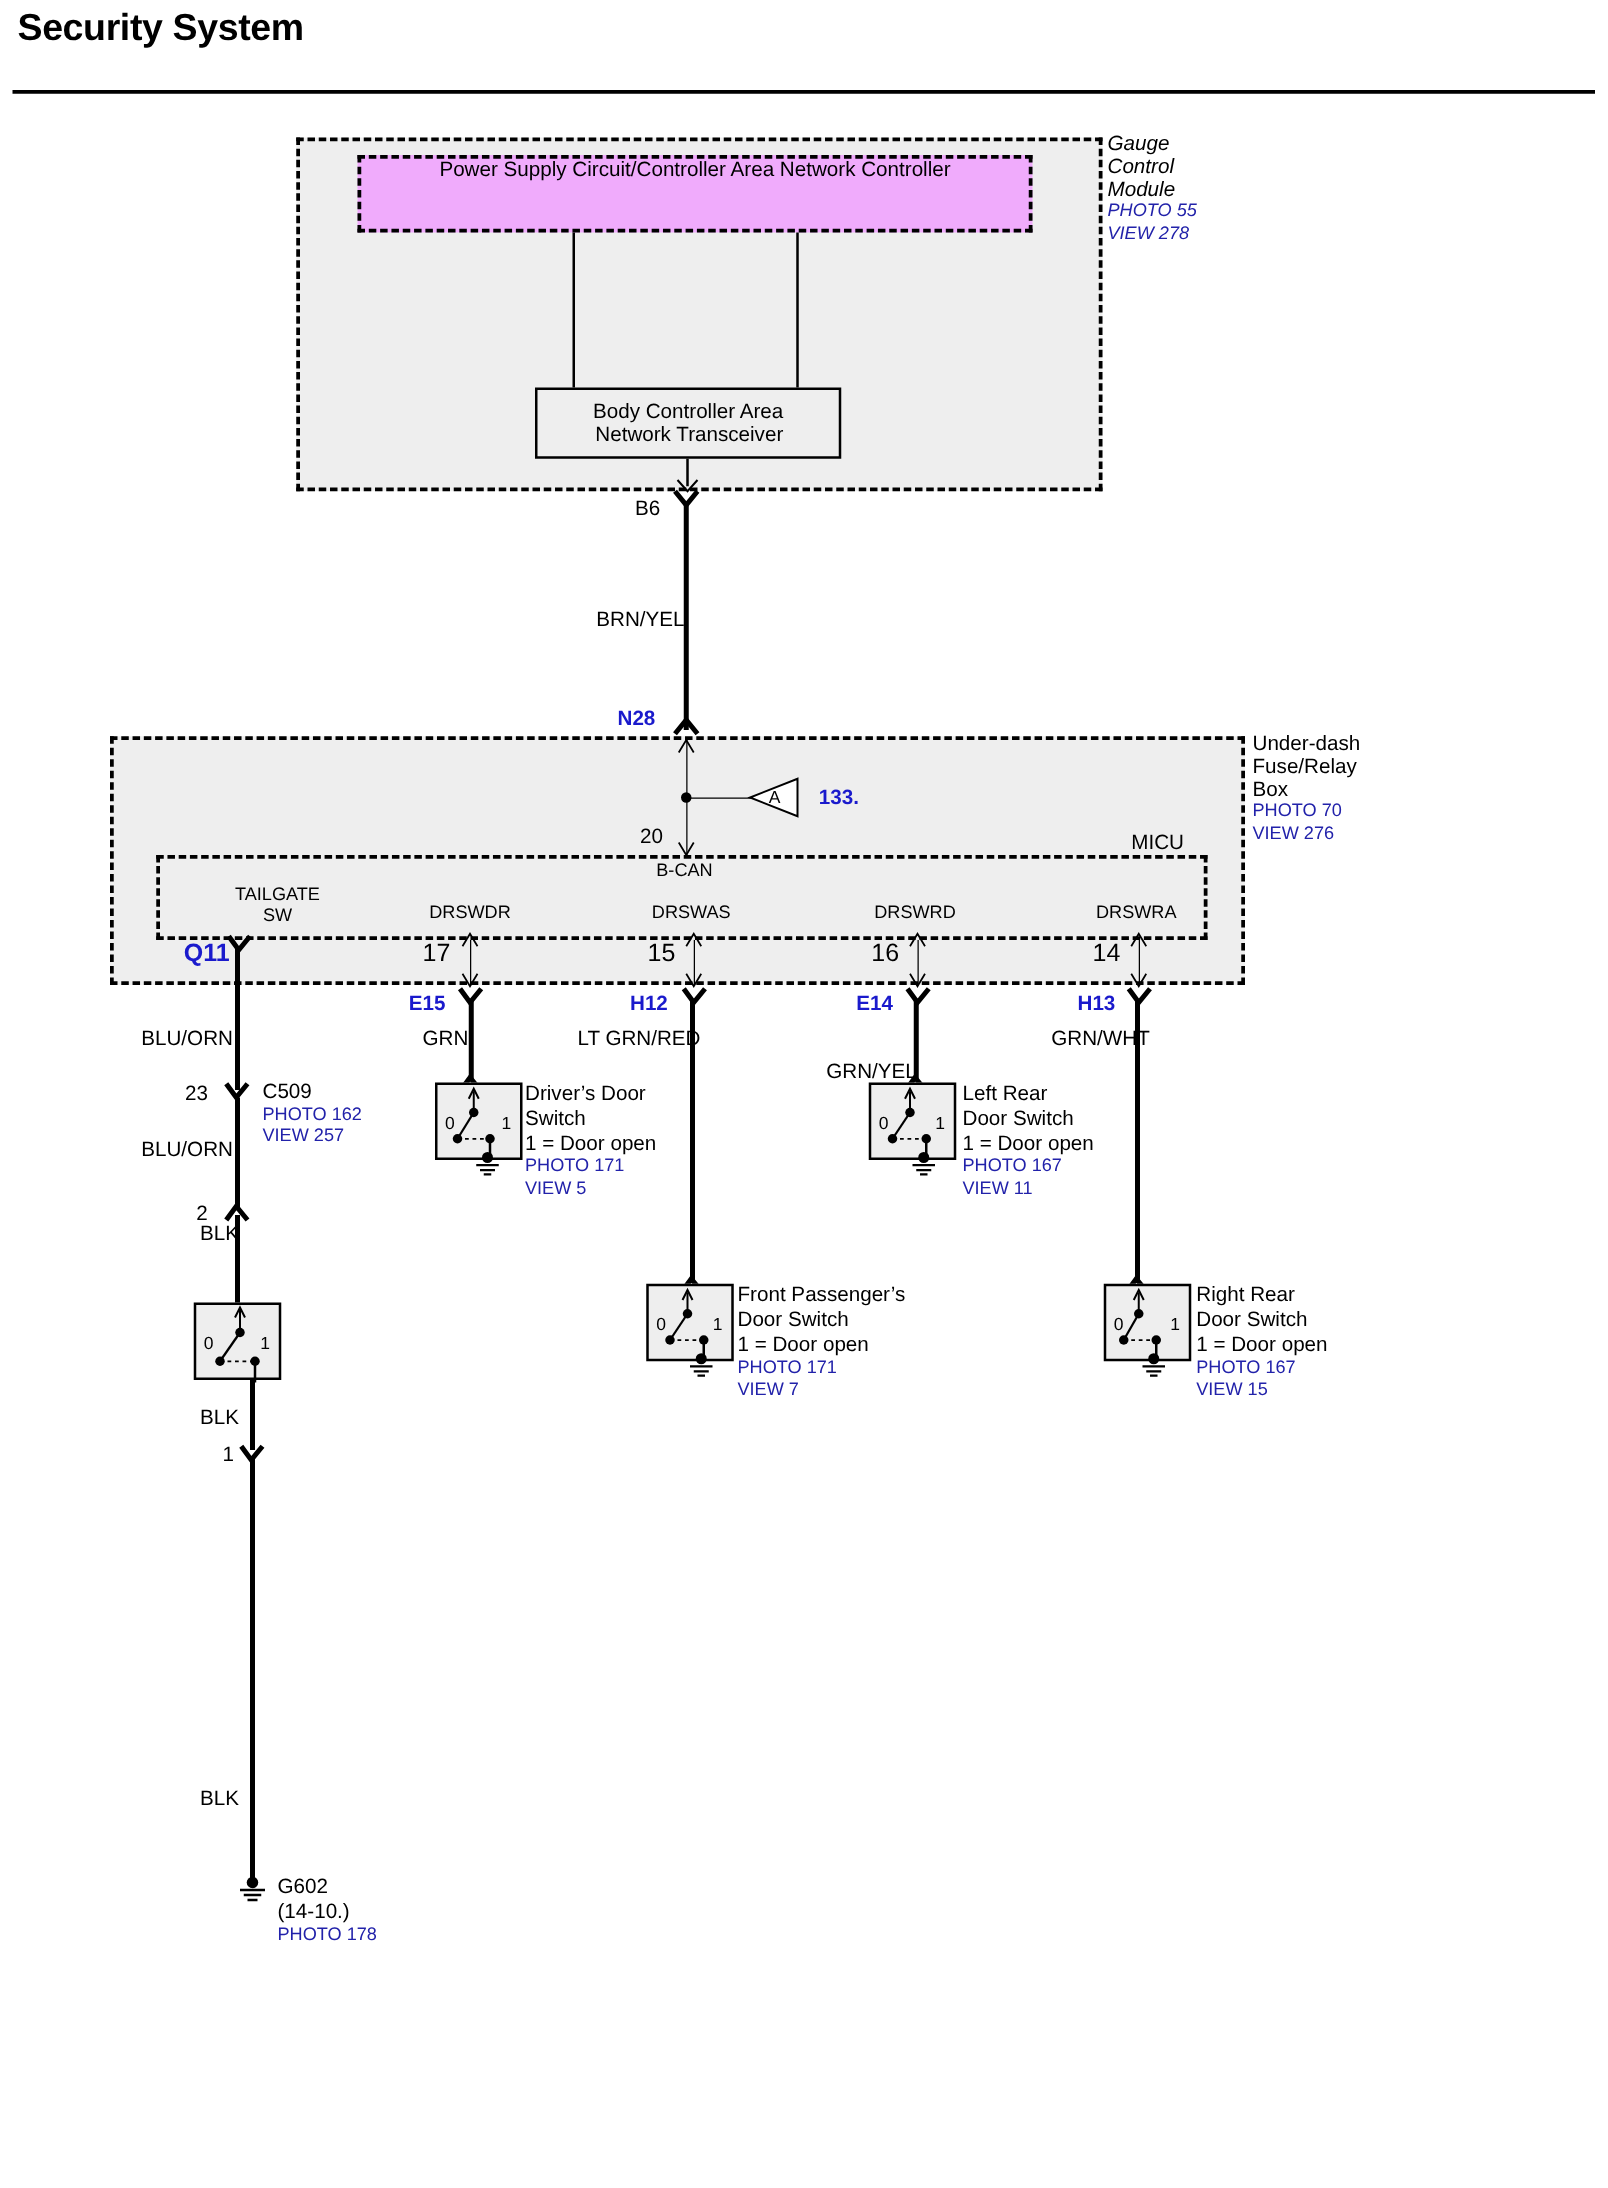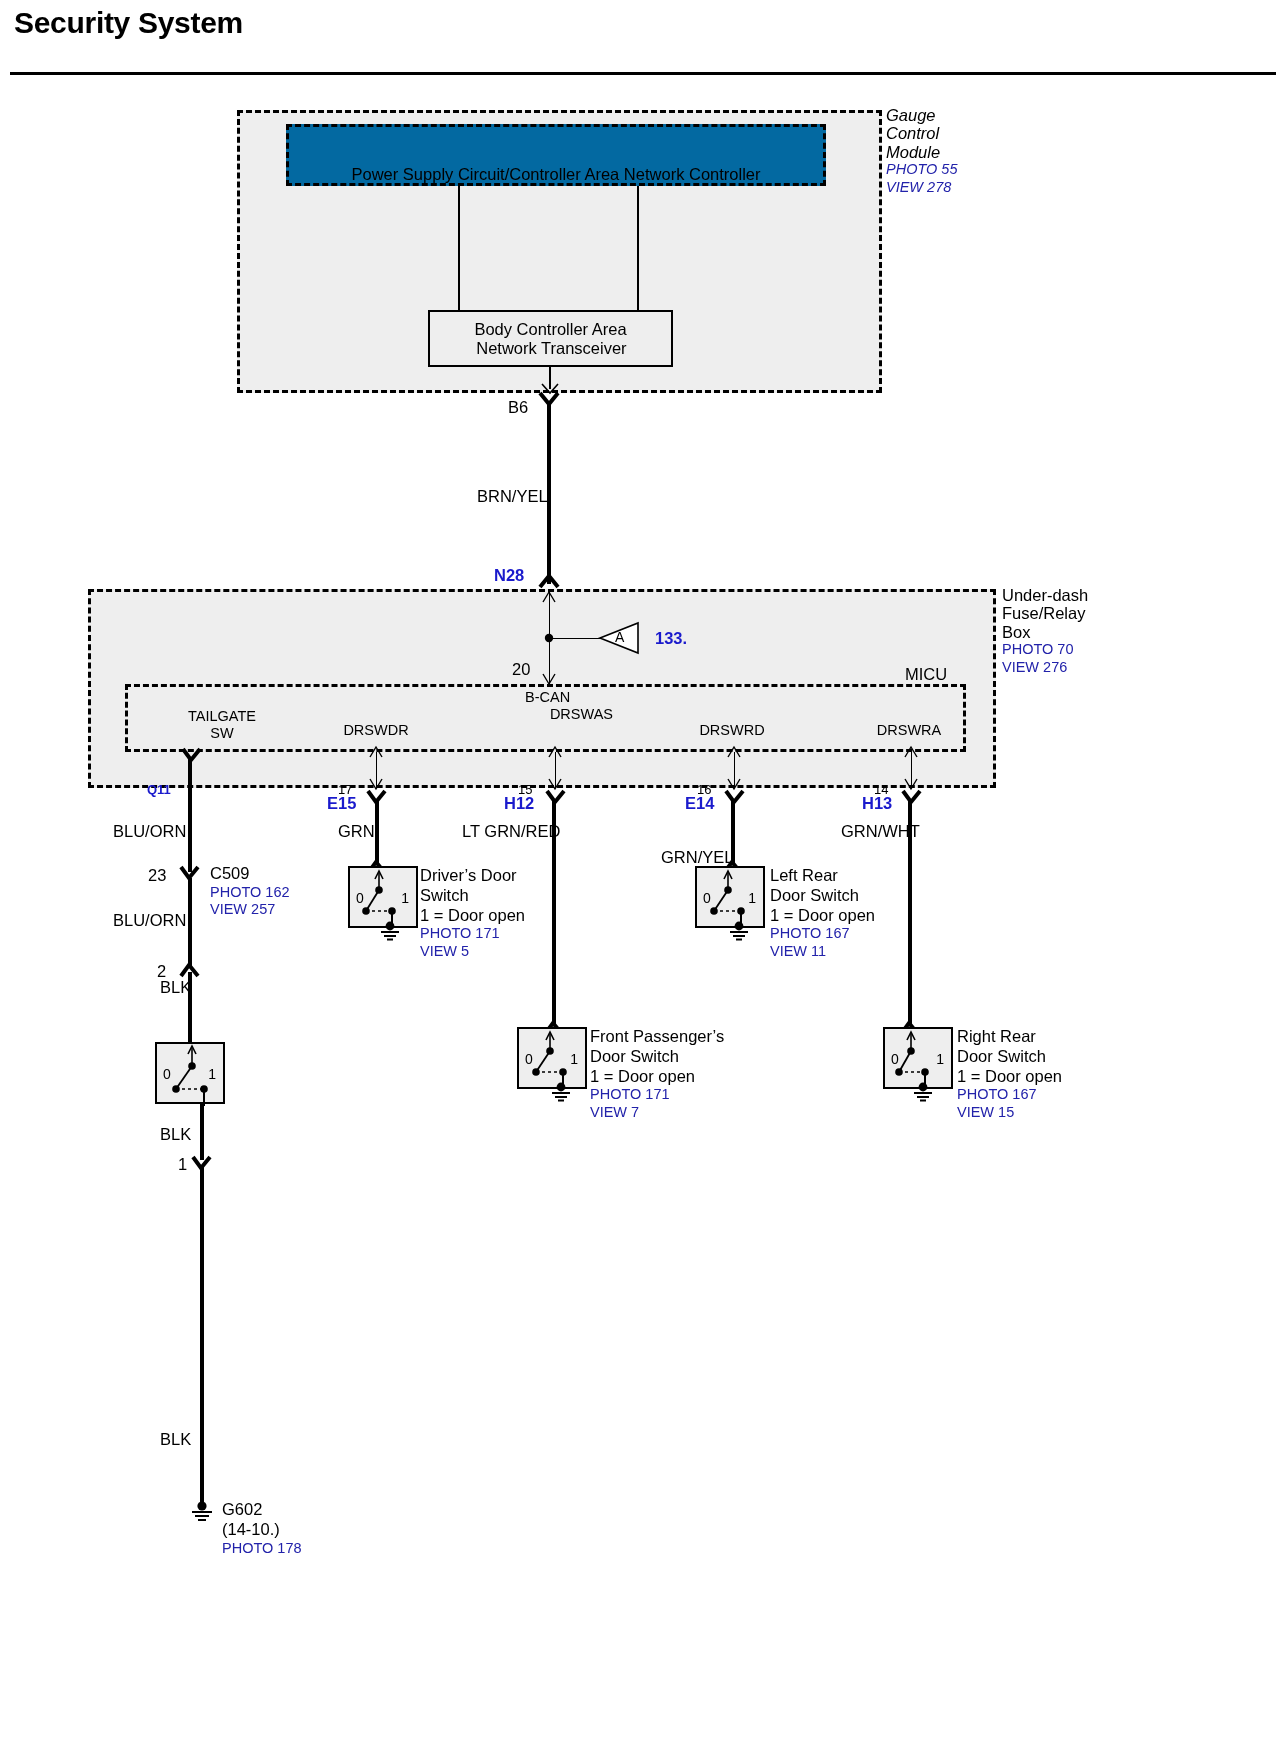--- a/index.html
+++ b/index.html
@@ -4,34 +4,34 @@
 <style>
   html,body{margin:0;padding:0;background:#fff;}
   body{width:1286px;height:1750px;position:relative;font-family:"Liberation Sans",sans-serif;color:#000;}
   .root{position:absolute;left:0;top:0;width:1286px;height:1742px;}
   .abs{position:absolute;}
   
   #page-title{left:14px;top:6px;font-size:30px;font-weight:bold;letter-spacing:-0.3px;}
   #title-rule{left:10px;top:72px;width:1266px;height:3px;background:#000;}
   
   .module-dashed{border:3px dashed #000;background:#eeeeee;box-sizing:border-box;}
-  .inner-dashed{border:3px dashed #000;background:#0369a1;box-sizing:border-box;display:flex;align-items:flex-end;justify-content:center;}
+  .inner-dashed{border:3px dashed #000;background:#f0abfc;box-sizing:border-box;display:flex;align-items:flex-start;justify-content:center;}
   .solid-box{border:2.5px solid #000;background:#eeeeee;box-sizing:border-box;display:flex;align-items:center;justify-content:center;text-align:center;line-height:1.22;}
   .lbl{font-size:16.5px;line-height:1.12;}
   .bluebold{color:#1a1acc;font-weight:bold;}
   .wire{background:#000;position:absolute;}
   .thick{width:4px;}
   .thin{width:1.5px;}
   .hthin{height:1.5px;}
   .sw-box{border:2.5px solid #000;background:#eeeeee;box-sizing:border-box;position:absolute;}
   .sw-num{position:absolute;font-size:14px;}
   .cap{font-size:16.5px;line-height:1.20;}
   .capblue{font-size:14.5px;line-height:1.18;color:#2222aa;}
   .pinname{font-size:14.5px;text-align:center;line-height:1.15;}
-  .pinnum{font-size:13px;margin-top:30px;}
+  .pinnum{font-size:20px;}
   svg{overflow:visible;display:block;}
 </style>
 </head>
 <body>
 
 <div class="root">
 
   <div class="abs" id="page-title">Security System</div>
   <div class="abs" id="title-rule"></div>
 
@@ -99,21 +99,21 @@
 
   <div class="abs" style="left:125px;top:684px;width:841px;height:68px;border-left:3px dashed #000;border-top:3px dashed #000;border-right:3px dashed #000;border-bottom:3px dashed #000;box-sizing:border-box;background:#eeeeee;"></div>
   <div class="abs lbl" style="left:905px;top:665px;font-weight:normal;">MICU</div>
   <div class="abs" style="left:525px;top:689px;font-size:14.5px;">B-CAN</div>
 
   <div class="abs pinname" style="left:152px;top:708px;width:140px;">
     <span>TAILGATE</span><br>
     <span>SW</span>
   </div>
   <div class="abs pinname" style="left:316px;top:722px;width:120px;">DRSWDR</div>
-  <div class="abs pinname" style="left:493px;top:706px;width:120px;text-align:right;">DRSWAS</div>
+  <div class="abs pinname" style="left:493px;top:722px;width:120px;">DRSWAS</div>
   <div class="abs pinname" style="left:672px;top:722px;width:120px;">DRSWRD</div>
   <div class="abs pinname" style="left:849px;top:722px;width:120px;">DRSWRA</div>
 
   <div class="abs pinnum bluebold" style="left:147px;top:752px;">Q11</div>
   <div class="abs pinnum" style="left:338px;top:752px;">17</div>
   <div class="abs pinnum" style="left:518px;top:752px;">15</div>
   <div class="abs pinnum" style="left:697px;top:752px;">16</div>
   <div class="abs pinnum" style="left:874px;top:752px;">14</div>
 
   <svg class="abs" style="left:181px;top:747px;" width="22" height="16">

